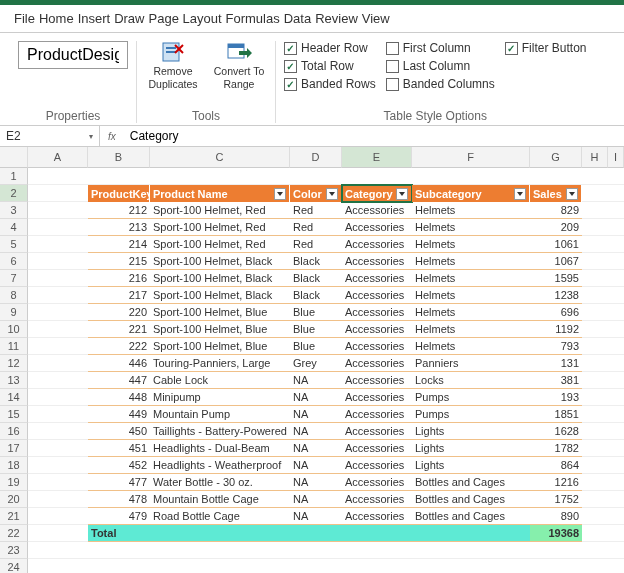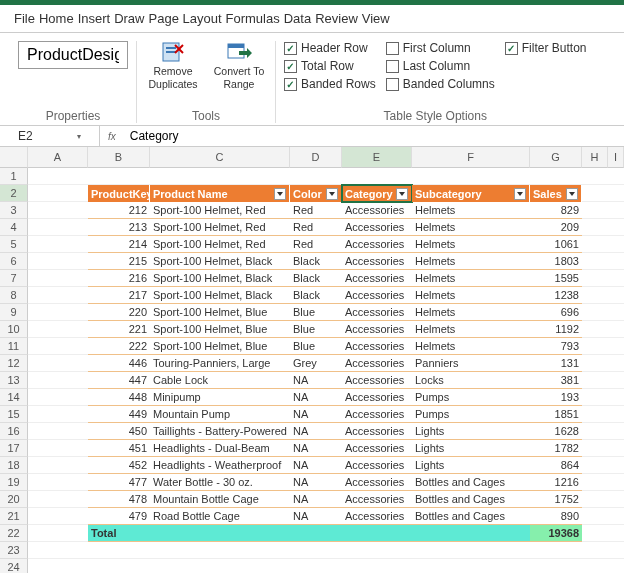--- a/index.html
+++ b/index.html
@@ -13,21 +13,21 @@
 .group-content { display: flex; align-items: flex-start; gap: 10px; min-height: 64px; }
 .group-label { font-size: 12px; color: #666; margin-top: 4px; }
 .tablename-box { border: 1px solid #999; padding: 4px 8px; width: 110px; font-size: 16px; }
 .tool-btn { display: flex; flex-direction: column; align-items: center; width: 56px; cursor: pointer; font-size: 10.5px; text-align: center; line-height: 1.2; }
 .tool-btn svg { width: 28px; height: 24px; }
 .check-col { display: flex; flex-direction: column; gap: 4px; }
 .check-item { display: flex; align-items: center; gap: 4px; font-size: 12px; cursor: pointer; }
 .checkbox { width: 13px; height: 13px; border: 1px solid #666; display: flex; align-items: center; justify-content: center; font-size: 10px; color: #333; background: #fff; }
 .checkbox.checked::after { content: "✓"; color: #217346; font-weight: bold; }
 .namebox-row { display: flex; align-items: center; border-bottom: 1px solid #ccc; }
-.namebox { width: 100px; border-right: 1px solid #ccc; padding: 3px 18px; font-size: 12px; display: flex; align-items: center; justify-content: space-between; }
+.namebox { width: 100px; border-right: 1px solid #ccc; padding: 3px 6px; font-size: 12px; display: flex; align-items: center; justify-content: space-between; }
 .fx-label { padding: 0 8px; color: #666; font-style: italic; font-size: 10px; }
 .formula-input { flex: 1; padding: 3px 6px; border: none; font-size: 12px; outline: none; }
 .grid { display: grid; grid-template-columns: 28px 60px 62px 140px 52px 70px 118px 52px 26px 16px; }
 .colhdr { background: #f3f3f3; border-right: 1px solid #ddd; border-bottom: 1px solid #ccc; text-align: center; font-size: 11px; padding: 4px 0; color: #555; }
 .colhdr.active { background: #d4e6d4; }
 .rowhdr { background: #f3f3f3; border-right: 1px solid #ccc; border-bottom: 1px solid #ddd; text-align: center; font-size: 11px; padding: 2px 0; color: #555; }
 .rowhdr.active { background: #d4e6d4; }
 .cell { border-bottom: 1px solid #f0c088; padding: 2px 3px; font-size: 11px; white-space: nowrap; overflow: hidden; }
 .cell.num { text-align: right; }
 .thdr { background: #ed7d31; color: #fff; font-weight: bold; display: flex; align-items: center; justify-content: space-between; padding: 2px 3px; font-size: 11px; border-right: 1px solid #fff; }
@@ -214,21 +214,21 @@
     <div class="cell num">1061</div>
     <div class="empty"></div>
     <div class="empty"></div>
     <div class="rowhdr">6</div>
     <div class="empty"></div>
     <div class="cell num">215</div>
     <div class="cell">Sport-100 Helmet, Black</div>
     <div class="cell">Black</div>
     <div class="cell">Accessories</div>
     <div class="cell">Helmets</div>
-    <div class="cell num">1803</div>
+    <div class="cell num">1067</div>
     <div class="empty"></div>
     <div class="empty"></div>
     <div class="rowhdr">7</div>
     <div class="empty"></div>
     <div class="cell num">216</div>
     <div class="cell">Sport-100 Helmet, Black</div>
     <div class="cell">Black</div>
     <div class="cell">Accessories</div>
     <div class="cell">Helmets</div>
     <div class="cell num">1595</div>

